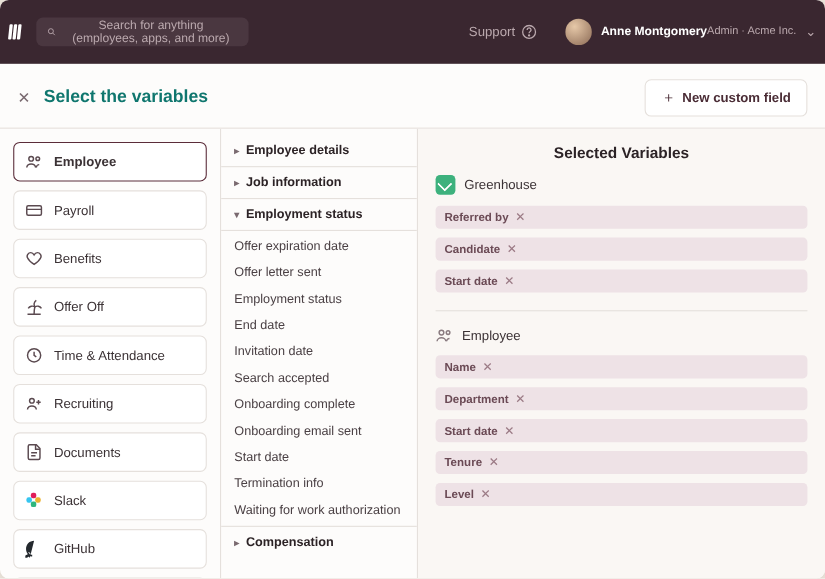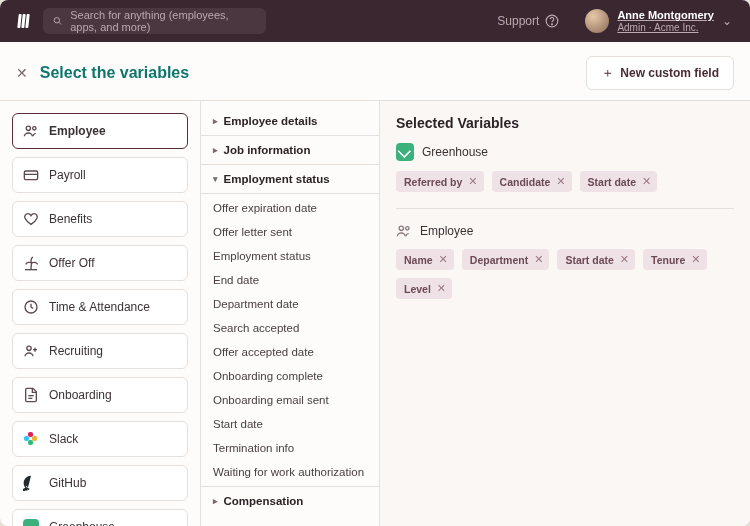--- a/index.html
+++ b/index.html
@@ -33,26 +33,27 @@
     width: 750px;
     height: 526px;
     display: flex;
     flex-direction: column;
     overflow: hidden;
     box-shadow: 0 2px 12px rgba(0,0,0,0.08);
   }
   
   .header {
     background: var(--header-bg);
-    height: 42px;
+    height: 58px;
     display: flex;
     align-items: center;
-    padding: 0 18px;
+    padding: 0 8px;
     gap: 14px;
     color: var(--text-muted);
+    text-align: center;
   }
   .logo {
     font-weight: 900;
     color: #fff;
     letter-spacing: -1px;
     font-size: 16px;
     display: flex;
     gap: 1px;
   }
   .logo span { display:inline-block; width:3px; height:14px; background:#fff; border-radius:1px; transform: skewX(-6deg);}
@@ -65,21 +66,21 @@
     align-items: center;
     gap: 8px;
     padding: 0 10px;
     font-size: 11px;
     color: var(--text-muted);
     max-width: 420px;
   }
   .support { display:flex; align-items:center; gap:6px; font-size:12px; }
   .user { display:flex; align-items:center; gap:8px; margin-left:12px; }
   .avatar { width:24px; height:24px; border-radius:50%; background: radial-gradient(circle at 35% 30%, #e6c8a8, #8b6a55); }
-  .user-text { display:flex; flex-direction:column; line-height:1.1;text-decoration:underline; }
+  .user-text { display:flex; flex-direction:row; line-height:1.1; }
   .user-name { color:#fff; font-size:11px; font-weight:600; }
   .user-sub { color:var(--text-muted); font-size:10px; }
   .chev-down { color:var(--text-muted); }
 
   
   .titlebar {
     display:flex;
     align-items:center;
     justify-content:space-between;
     padding: 14px 16px 10px 16px;
@@ -148,29 +149,30 @@
   .field {
     padding:6px 12px;
     color:#4a4044;
     cursor:pointer;
   }
 
   .col3 {
     flex:1;
     background: var(--panel-bg);
     padding: 14px 16px;
+    text-align: center;
   }
   .sel-title { font-size:14px; font-weight:700; color:#2c2326; margin-bottom:12px; }
   .sel-group { margin-bottom:16px; }
   .sel-head { display:flex; align-items:center; gap:8px; font-size:12px; color:#3b3235; margin-bottom:10px;}
   .sel-head .badge { width:18px; height:18px; border-radius:4px; display:flex; align-items:center; justify-content:center; }
   .badge.green { background:var(--green); }
   .badge.green::after { content:""; width:8px; height:8px; border:2px solid #fff; border-top:none; border-right:none; transform: rotate(-45deg) translateY(-1px); border-radius:1px; }
   .emp-ico { color:#8a7b80; }
-  .chips { display:flex; flex-wrap:wrap; gap:8px; }
+  .chips { display:flex; flex-wrap:wrap; gap:8px;flex-direction:column; }
   .chip {
     background: var(--chip-bg);
     color: var(--chip-text);
     border-radius:4px;
     padding:4px 6px 4px 8px;
     font-size:10.5px;
     display:flex; align-items:center; gap:6px;
     font-weight:600;
   }
   .chip .x { font-weight:400; color:#9b7a85; font-size:11px; cursor:pointer; }
@@ -301,21 +303,21 @@
       </div>
       <div class="cat">
         <span class="ico">
           <svg width="16" height="16" viewBox="0 0 24 24" fill="none" stroke="currentColor" stroke-width="2">
               <path d="M6 2h9l5 5v13a2 2 0 01-2 2H6a2 2 0 01-2-2V4a2 2 0 012-2z"></path>
               <path d="M14 2v6h6"></path>
               <line x1="8" y1="13" x2="16" y2="13"></line>
               <line x1="8" y1="17" x2="14" y2="17"></line>
             </svg>
         </span>
-        <span>Onboarding</span>
+        <span>Documents</span>
       </div>
       <div class="cat">
         <span class="ico">
             <span class="slack">
               <i></i>
               <i></i>
               <i></i>
               <i></i>
             </span>
           </span>
@@ -351,23 +353,22 @@
       <div class="sep"></div>
       <div class="group-head">
           <span class="caret">▾</span>
           <span>Employment status</span>
         </div>
       <div class="sep"></div>
       <div class="field">Offer expiration date</div>
       <div class="field">Offer letter sent</div>
       <div class="field">Employment status</div>
       <div class="field">End date</div>
-      <div class="field">Department date</div>
+      <div class="field">Invitation date</div>
       <div class="field">Search accepted</div>
-      <div class="field">Offer accepted date</div>
       <div class="field">Onboarding complete</div>
       <div class="field">Onboarding email sent</div>
       <div class="field">Start date</div>
       <div class="field">Termination info</div>
       <div class="field">Waiting for work authorization</div>
       <div class="sep"></div>
       <div class="group-head">
           <span class="caret">▸</span>
           <span>Compensation</span>
         </div>

